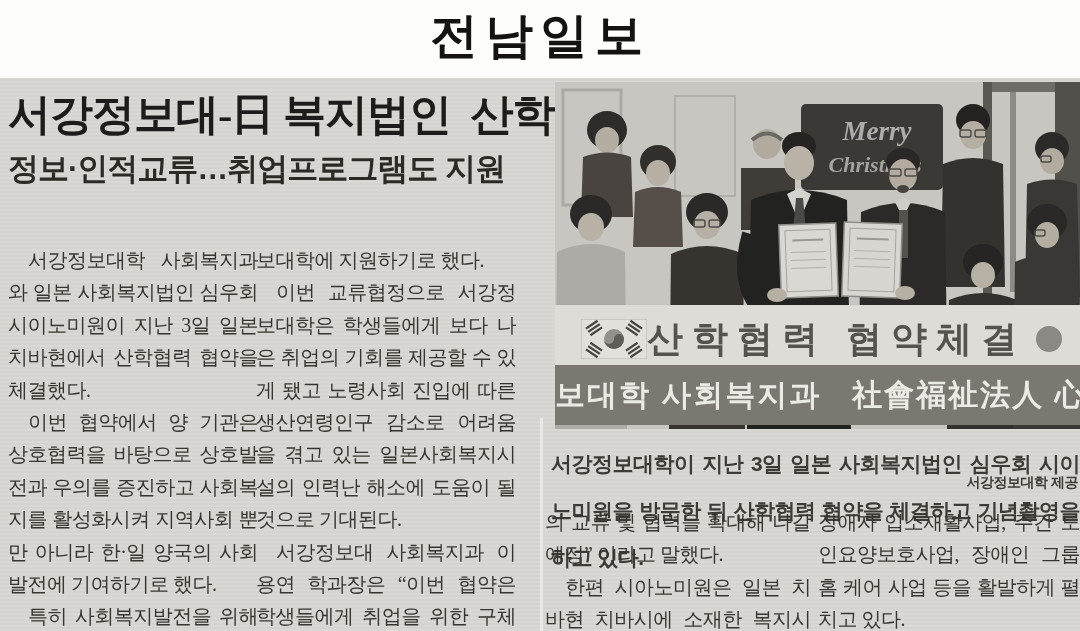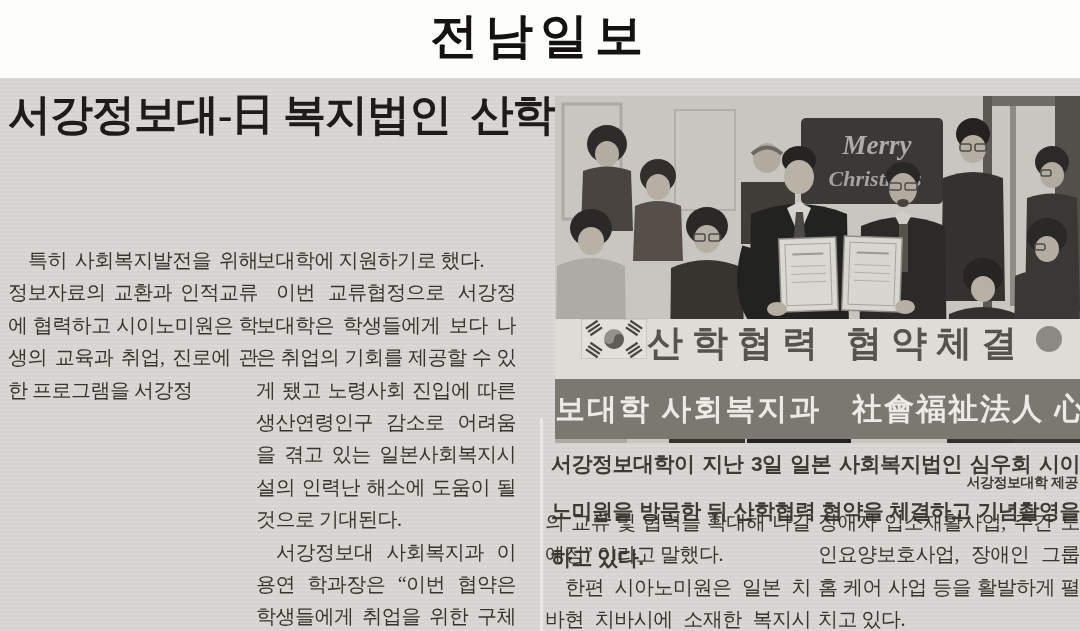--- a/index.html
+++ b/index.html
@@ -29,25 +29,25 @@
   .col p{margin:0;font-family:"Liberation Serif","DejaVu Serif",serif;
     font-size:20px;line-height:32.4px;color:#36352f;text-align:justify;
     word-break:break-all;letter-spacing:-0.5px;}
   .col p.indent{text-indent:1em;}
   .col1{left:8px;width:250px;}
   .col2{left:256px;width:260px;}
   .col3{left:545px;top:428px;width:266px;}
   .col4{left:818px;top:428px;width:262px;}
 
   
-  .photo{position:absolute;left:555px;top:18px;width:525px;height:347px;overflow:hidden;
+  .photo{position:absolute;left:555px;top:4px;width:525px;height:347px;overflow:hidden;
     background:#c7c6c1;}
   .photo svg.art{position:absolute;left:0;top:0;}
   .banner-white{position:absolute;left:0;top:223px;width:525px;height:68px;
-    background:#dedcd7;display:flex;align-items:flex-start;box-shadow:0 1px 2px rgba(0,0,0,.25);}
+    background:#dedcd7;display:flex;align-items:center;box-shadow:0 1px 2px rgba(0,0,0,.25);}
   .banner-white .title{flex:1;text-align:center;font-weight:800;font-size:36px;
     letter-spacing:9px;color:#55534d;white-space:nowrap;}
   .flag{flex:none;}
   .flag-kr{margin-left:26px;}
   .flag-jp{margin-right:24px;}
   .banner-dark{position:absolute;left:0;top:283px;width:525px;height:60px;
     background:#7b7872;overflow:hidden;text-align:center;}
   .banner-dark .subtitle{display:inline-block;white-space:pre;font-weight:700;
     font-size:30px;line-height:60px;letter-spacing:2px;color:#eceae5;}
 
@@ -63,22 +63,25 @@
 
 <div class="stage">
 
   <div class="masthead">
     <span>전남일보</span>
   </div>
 
   <div class="clipping">
 
     <h1 class="headline">서강정보대-日 복지법인  산학협약</h1>
+    <h2 class="subheadline">정보·인적교류…취업프로그램도 지원</h2>
 
     <div class="col col1">
+      <p class="indent">서강정보대학 사회복지과와 일본 사회복지법인 심우회 시이노미원이 지난 3일 일본 치바현에서 산학협력 협약을 체결했다.</p>
+      <p class="indent">이번 협약에서 양 기관은 상호협력을 바탕으로 상호발전과 우의를 증진하고 사회복지를 활성화시켜 지역사회 뿐만 아니라 한·일 양국의 사회발전에 기여하기로 했다.</p>
       <p class="indent">특히 사회복지발전을 위해 정보자료의 교환과 인적교류에 협력하고 시이노미원은 학생의 교육과 취업, 진로에 관한 프로그램을 서강정</p>
     </div>
 
     <div class="col col2">
       <p>보대학에 지원하기로 했다.</p>
       <p class="indent">이번 교류협정으로 서강정보대학은 학생들에게 보다 나은 취업의 기회를 제공할 수 있게 됐고 노령사회 진입에 따른 생산연령인구 감소로 어려움을 겪고 있는 일본사회복지시설의 인력난 해소에 도움이 될 것으로 기대된다.</p>
       <p class="indent">서강정보대 사회복지과 이용연 학과장은 “이번 협약은 학생들에게 취업을 위한 구체적인 비전을 제시하고 해외 취업에 대한 도전과 자신감을 심어주는 계기가 될 것”이라며 “앞으로도 일본 사회복지법인과</p>
     </div>
 
     <div class="photo">

